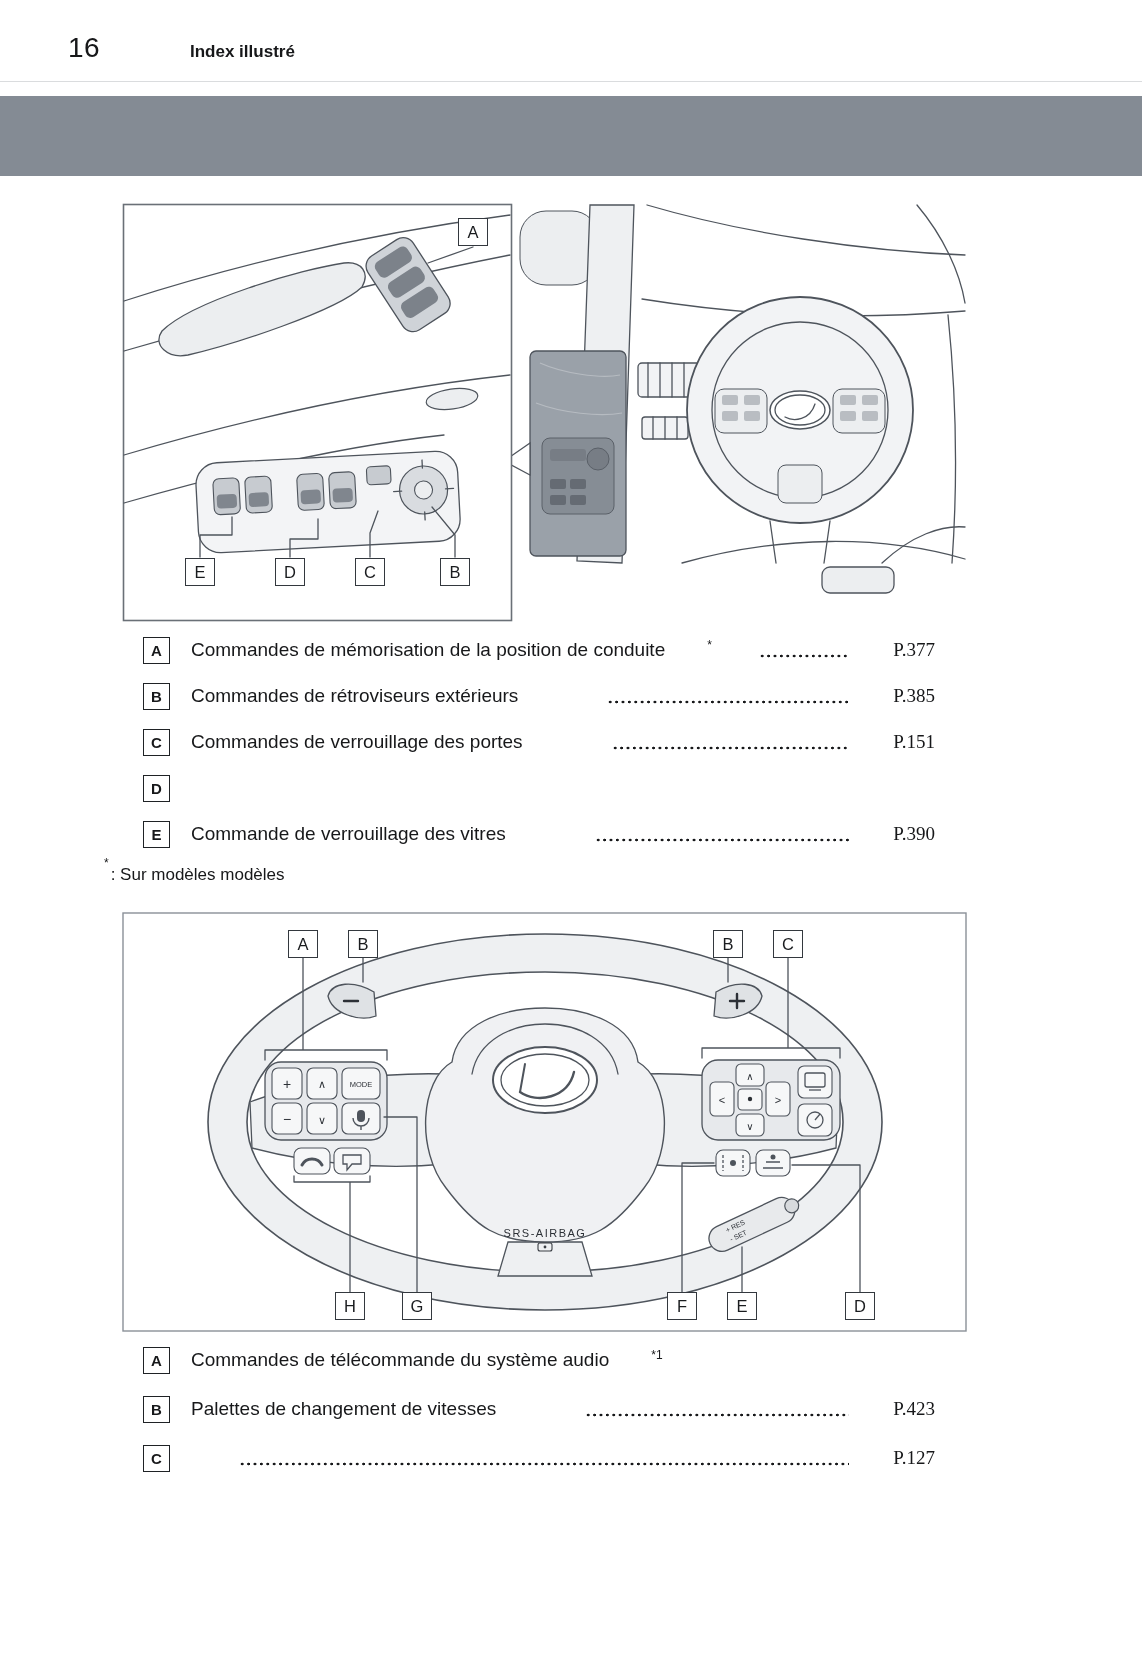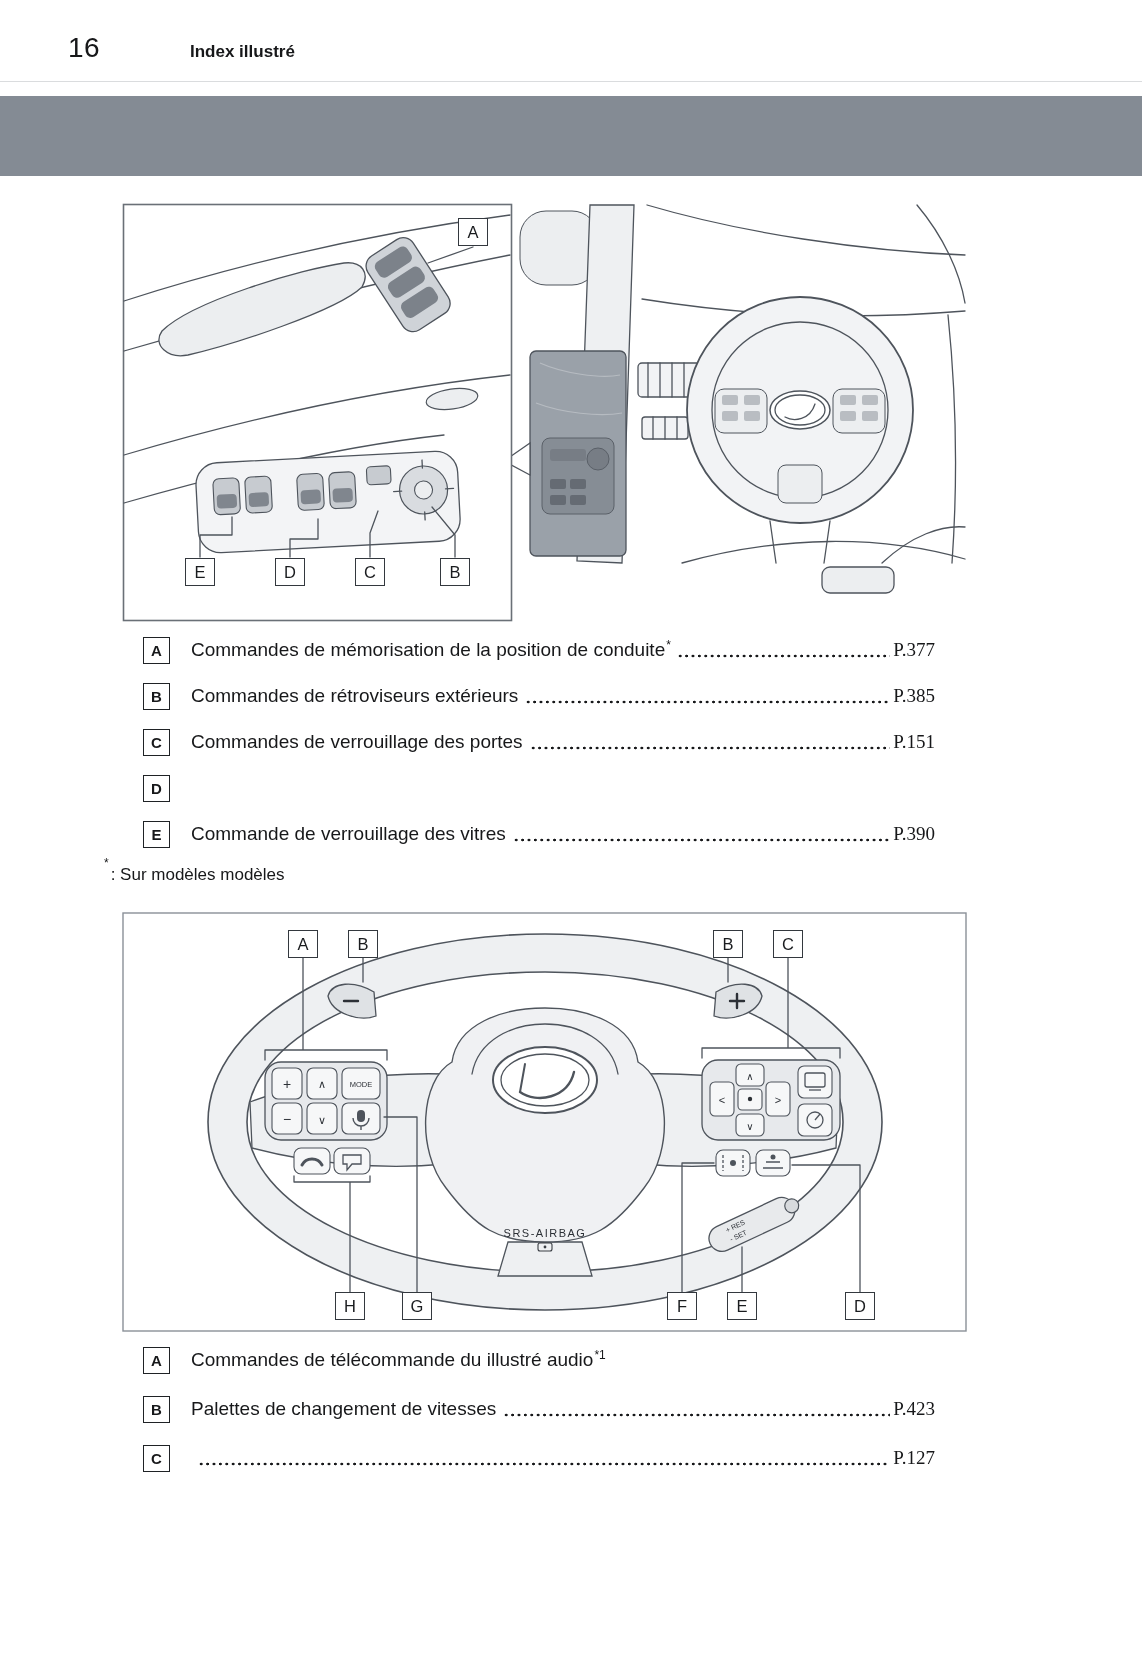--- a/index.html
+++ b/index.html
@@ -16,21 +16,21 @@
   #fig2 {left:122px; top:912px;}
   .fig-label {position:absolute; width:30px; height:28px; background:#fff; border:1.4px solid #33383e;
               display:flex; align-items:center; justify-content:center; font-size:16.5px; color:#1a1c1f; z-index:3;}
 
   .index-list {position:absolute; left:143px; width:792px;}
   #list1 {top:636px;}
   #list2 {top:1346px;}
   .index-row {display:flex; align-items:center; height:28px; margin-bottom:18px;}
   #list2 .index-row {margin-bottom:21px;}
   .key-box {width:27px; height:27px; flex:0 0 27px; border:1.6px solid #1f2225; display:flex; align-items:center; justify-content:center; font-size:15px; font-weight:700;}
-  .entry {flex:1; display:flex; align-items:flex-end; margin-left:21px; font-size:19px; line-height:1.25;}
+  .entry {flex:1; display:flex; align-items:flex-end; margin-left:21px; font-size:19px; line-height:1.25;gap:41px;}
   .lbl {white-space:nowrap;}
   sup.supmark {font-size:12px; position:relative; top:-9px; margin-left:1px;}
   .dots {flex:1; height:4px; margin:0 3px 4px 6px;
          background-image:radial-gradient(circle, #17181a 1.25px, rgba(0,0,0,0) 1.6px);
          background-size:6.4px 4px; background-repeat:repeat-x; background-position:0 100%;}
   .page {white-space:nowrap;font-family:Liberation Serif, serif;}
 
   .footnote {position:absolute; left:104px; top:862px; font-size:17px;}
   .footnote sup {font-size:12px; position:relative; top:-6px; margin-right:2px;}
 
@@ -326,21 +326,21 @@
   <div class="fig-label" style="left:280px; top:380px">G</div>
   <div class="fig-label" style="left:545px; top:380px">F</div>
   <div class="fig-label" style="left:605px; top:380px">E</div>
   <div class="fig-label" style="left:723px; top:380px">D</div>
 </div>
 
 <div class="index-list" id="list2">
   <div class="index-row no-ref">
     <div class="key-box">A</div>
     <div class="entry">
-        <span class="lbl">Commandes de télécommande du illustré audio</span>
+        <span class="lbl">Commandes de télécommande du système audio</span>
         <sup class="supmark">*1</sup>
       </div>
   </div>
   <div class="index-row">
     <div class="key-box">B</div>
     <div class="entry">
         <span class="lbl">Palettes de changement de vitesses</span>
         <sup class="supmark"></sup>
         <div class="dots"></div>
         <span class="page">P.423</span>

